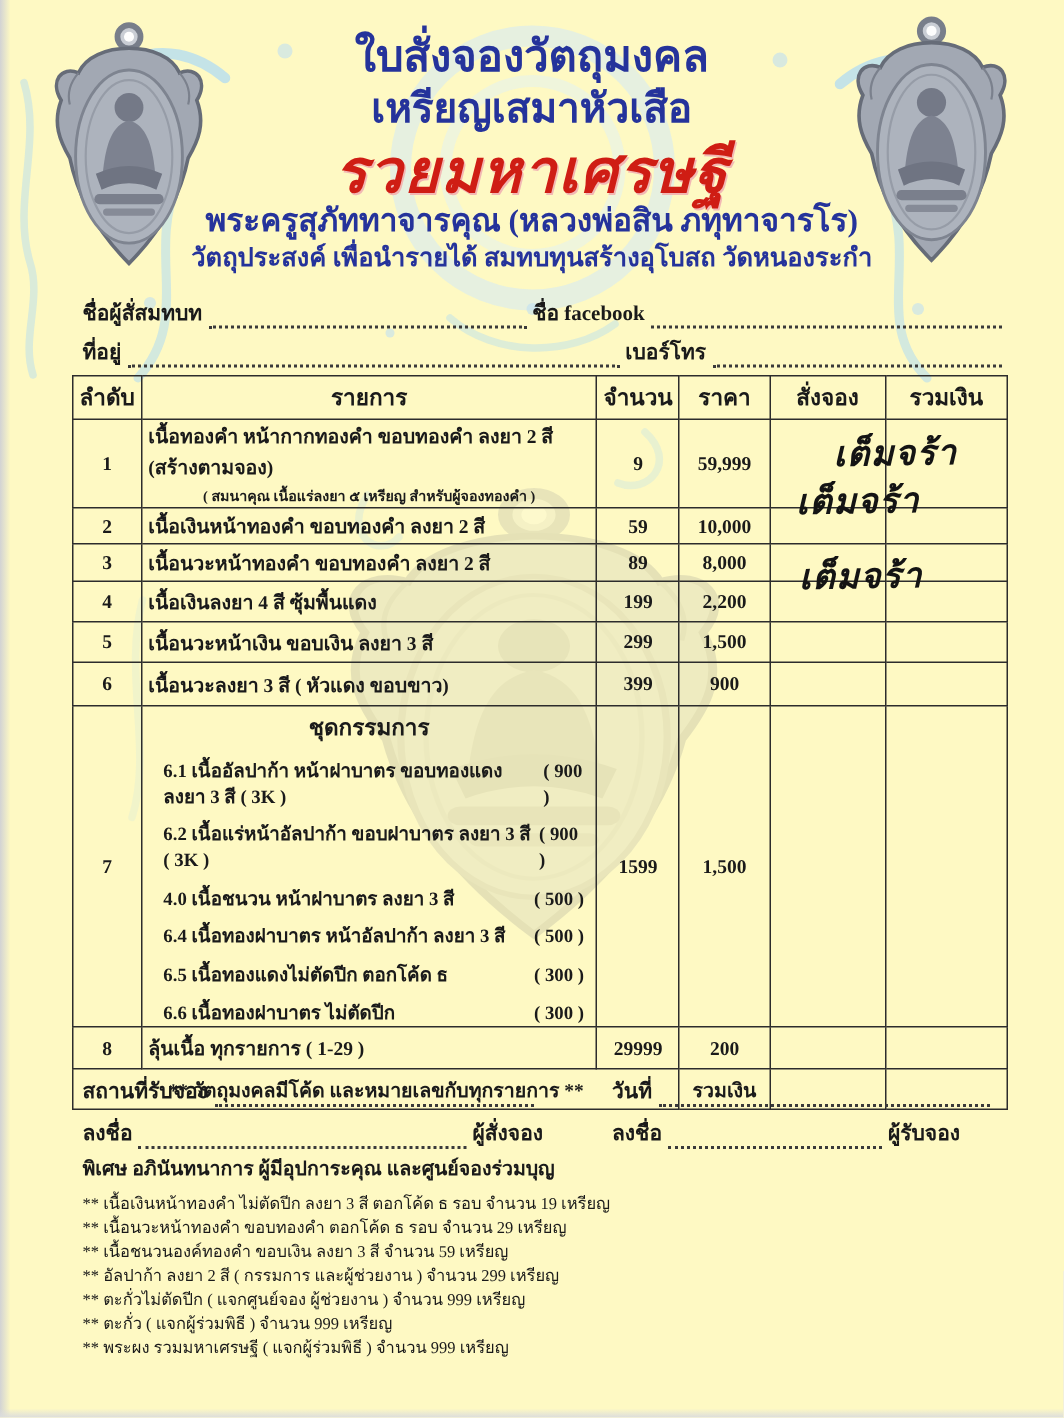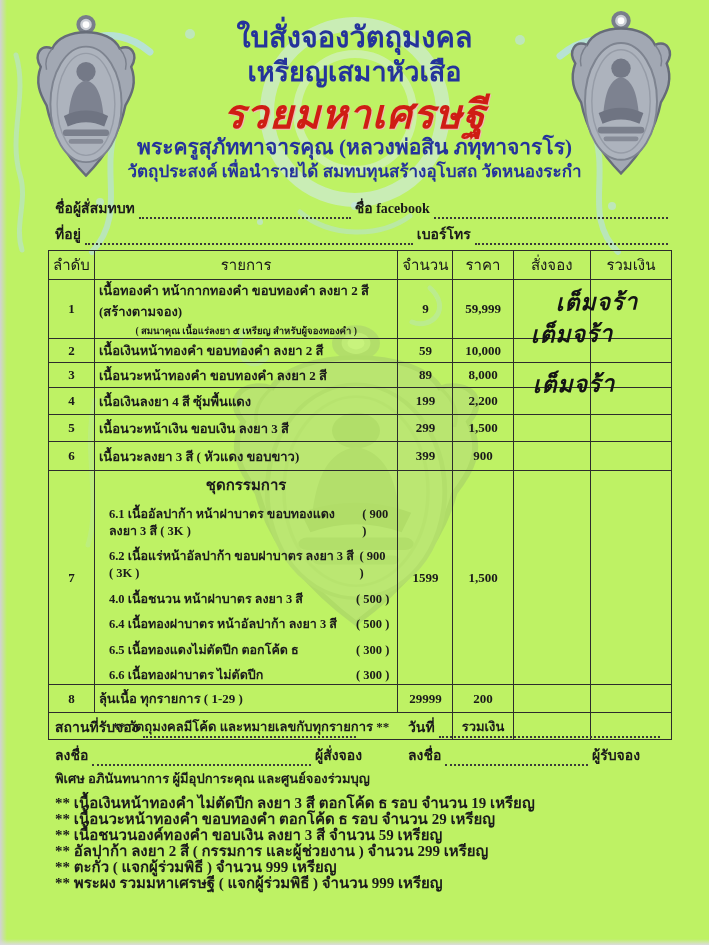--- a/index.html
+++ b/index.html
@@ -1,16 +1,16 @@
 <!DOCTYPE html>
 <html><head>
 <meta charset="utf-8">
 <style>
   html,body{margin:0;padding:0;background:#e9e9e9;}
-  .sheet{position:relative;width:709px;height:945px;background:#bef264;overflow:hidden;
+  .sheet{position:relative;width:709px;height:945px;background:#fef9c3;overflow:hidden;
          font-family:"Liberation Serif","DejaVu Serif","DejaVu Sans",serif;color:#1a1a1a;}
   .edge{position:absolute;pointer-events:none;z-index:5;}
   .edge-left{left:0;top:0;width:7px;height:100%;background:linear-gradient(90deg,#d2d3d4,rgba(255,255,255,0));}
   .edge-bottom{left:0;bottom:0;width:100%;height:6px;background:linear-gradient(0deg,#dcdddd,rgba(255,255,255,0));}
   svg.flourish{position:absolute;left:0;top:0;width:709px;height:700px;z-index:0;}
   svg.amulet{position:absolute;z-index:1;}
   .amulet-left{left:28px;top:12px;width:116px;height:178px;}
   .amulet-right{left:562px;top:8px;width:118px;height:180px;}
   .watermark{left:212px;top:320px;width:288px;height:330px;opacity:0.16;z-index:0;}
   .hline{position:absolute;left:0;width:100%;text-align:center;font-weight:bold;z-index:2;}
@@ -22,42 +22,42 @@
   .h5{top:157px;font-size:17px;color:#25339b;}
   .formline{position:absolute;left:55px;width:617px;display:flex;align-items:flex-end;
             font-size:14px;font-weight:bold;z-index:2;}
   .fl1{top:197px;} .fl2{top:223px;}
   .dotline{border-bottom:2px dotted #3a3a3a;height:13px;margin:0 4px;}
   .d-grow{flex:1;}
   .d215{width:212px;} .d330{width:328px;}
   table.order{position:absolute;left:48px;top:250px;width:624px;border-collapse:collapse;z-index:2;
               font-size:13px;font-weight:bold;background:transparent;}
   table.order th,table.order td{border:1.5px solid #2c2c2c;padding:0 4px;}
-  table.order th{font-size:15px;height:28px;font-weight:normal;margin-top:18px;}
+  table.order th{font-size:15px;height:28px;font-weight:bold;margin-top:18px;}
   td.c{text-align:center;} td.item{text-align:left;padding-left:8px;}
   tr.r1 td{height:44px;} tr.r2 td{height:23px;} tr.r3 td{height:24px;} tr.r4 td{height:26px;}
   tr.r5 td{height:26px;} tr.r6 td{height:28px;} tr.r8 td{height:27px;} tr.rf td{height:26px;}
   .item-sub{display:block;text-align:center;font-size:9.5px;font-weight:bold;margin-top:1px;}
   td.grp{vertical-align:top;padding:4px 6px 0 6px;height:175px;}
   .grp-title{text-align:center;font-size:15px;margin:2px 0 2px 0;}
   .grp-row{display:flex;font-size:12.5px;margin-top:8.5px;padding-left:10px;line-height:17px;}
   .grp-paren{margin-left:auto;padding-right:4px;}
   .stamp{position:absolute;z-index:3;font-weight:bold;font-style:italic;font-size:23px;color:#141414;
          text-align:center;transform:rotate(-1deg);letter-spacing:1px;z-index:3;}
   .st1{top:284px;left:512px;width:170px;}
   .st2{top:316px;left:492px;width:160px;}
   .st4{top:366px;left:494px;width:160px;}
   .sigline{position:absolute;display:flex;align-items:flex-end;font-size:14px;font-weight:bold;z-index:2;}
   .sig-place{top:716px;left:55px;width:305px;}
   .sig-date{top:716px;left:408px;width:256px;}
   .sig-orderer{top:744px;left:55px;width:307px;}
   .sig-receiver{top:744px;left:408px;width:232px;}
   .notes{position:absolute;left:55px;top:768px;width:600px;z-index:2;}
   .notes-title{font-size:13px;font-weight:bold;margin-bottom:6px;}
-  .note-item{font-size:15px;font-weight:bold;line-height:16px;}
+  .note-item{font-size:11px;font-weight:normal;line-height:16px;}
 </style>
 </head>
 <body>
 
 <div class="sheet">
 
   <svg class="flourish" viewBox="0 0 709 700">
     <g fill="none" stroke="#b5ddf0" stroke-linecap="round">
       <circle cx="355" cy="112" r="88" stroke="#d2eaf7" stroke-width="14" opacity="0.55"></circle>
       <circle cx="355" cy="112" r="58" stroke="#ddeffa" stroke-width="8" opacity="0.45"></circle>
@@ -273,19 +273,20 @@
     <span class="dotline d-grow"></span>
     <span>ผู้รับจอง</span>
   </div>
 
   <div class="notes">
     <div class="notes-title">พิเศษ อภินันทนาการ ผู้มีอุปการะคุณ และศูนย์จองร่วมบุญ</div>
     <div class="note-item">** เนื้อเงินหน้าทองคำ ไม่ตัดปีก ลงยา 3 สี ตอกโค้ด ธ รอบ จำนวน 19 เหรียญ</div>
     <div class="note-item">** เนื้อนวะหน้าทองคำ ขอบทองคำ  ตอกโค้ด ธ รอบ จำนวน 29 เหรียญ</div>
     <div class="note-item">** เนื้อชนวนองค์ทองคำ ขอบเงิน ลงยา 3 สี จำนวน 59 เหรียญ</div>
     <div class="note-item">** อัลปาก้า ลงยา 2 สี ( กรรมการ  และผู้ช่วยงาน )  จำนวน 299 เหรียญ</div>
+    <div class="note-item">** ตะกั่วไม่ตัดปีก ( แจกศูนย์จอง ผู้ช่วยงาน ) จำนวน 999 เหรียญ</div>
     <div class="note-item">** ตะกั่ว ( แจกผู้ร่วมพิธี ) จำนวน 999 เหรียญ</div>
     <div class="note-item">** พระผง รวมมหาเศรษฐี  ( แจกผู้ร่วมพิธี ) จำนวน 999 เหรียญ</div>
   </div>
 
   <div class="edge edge-left"></div>
   <div class="edge edge-bottom"></div>
 </div>
 
 </body></html>

